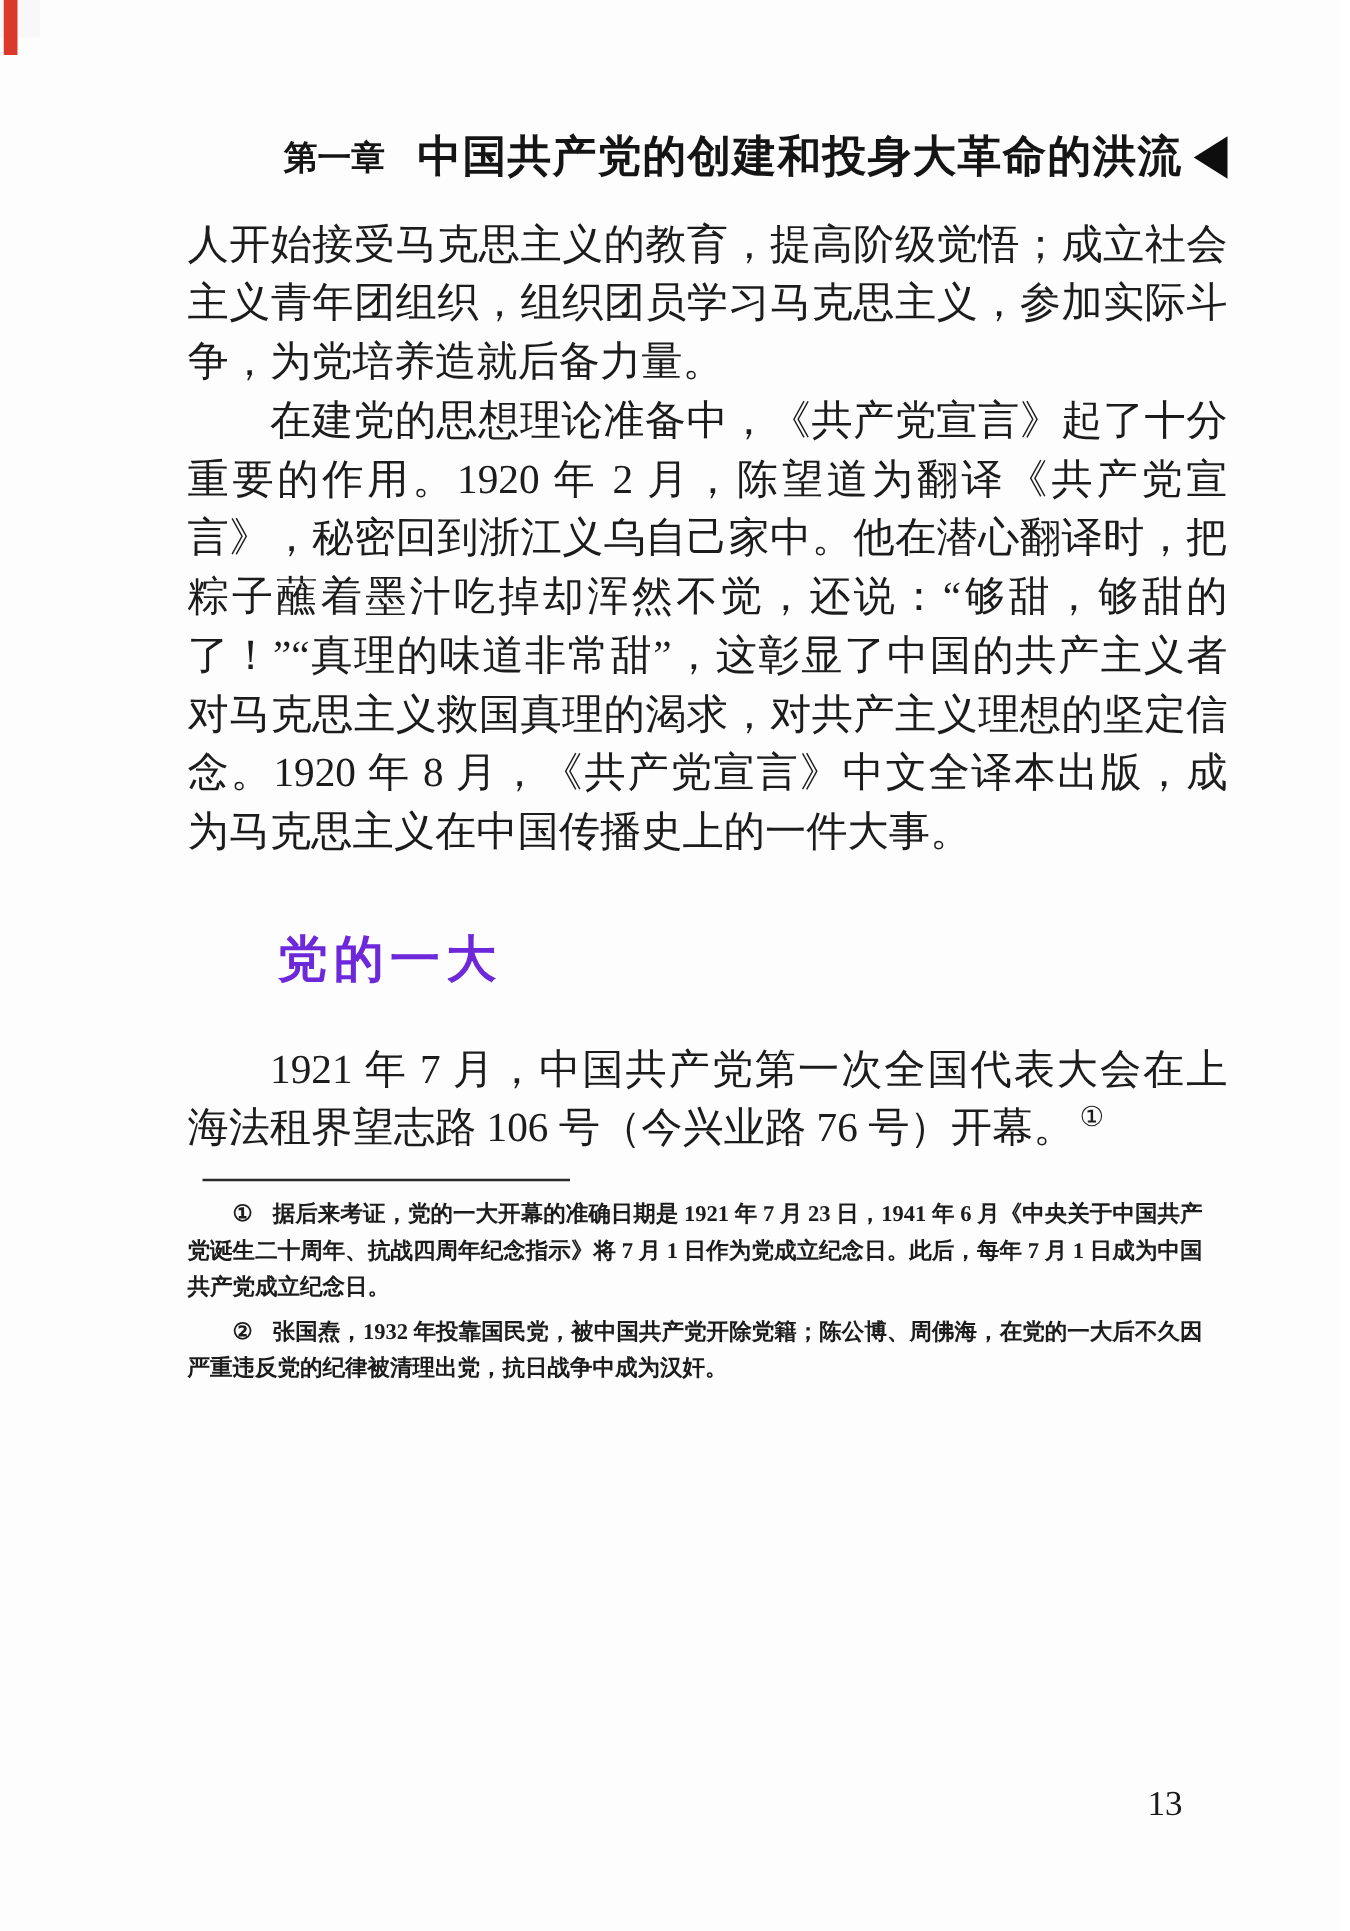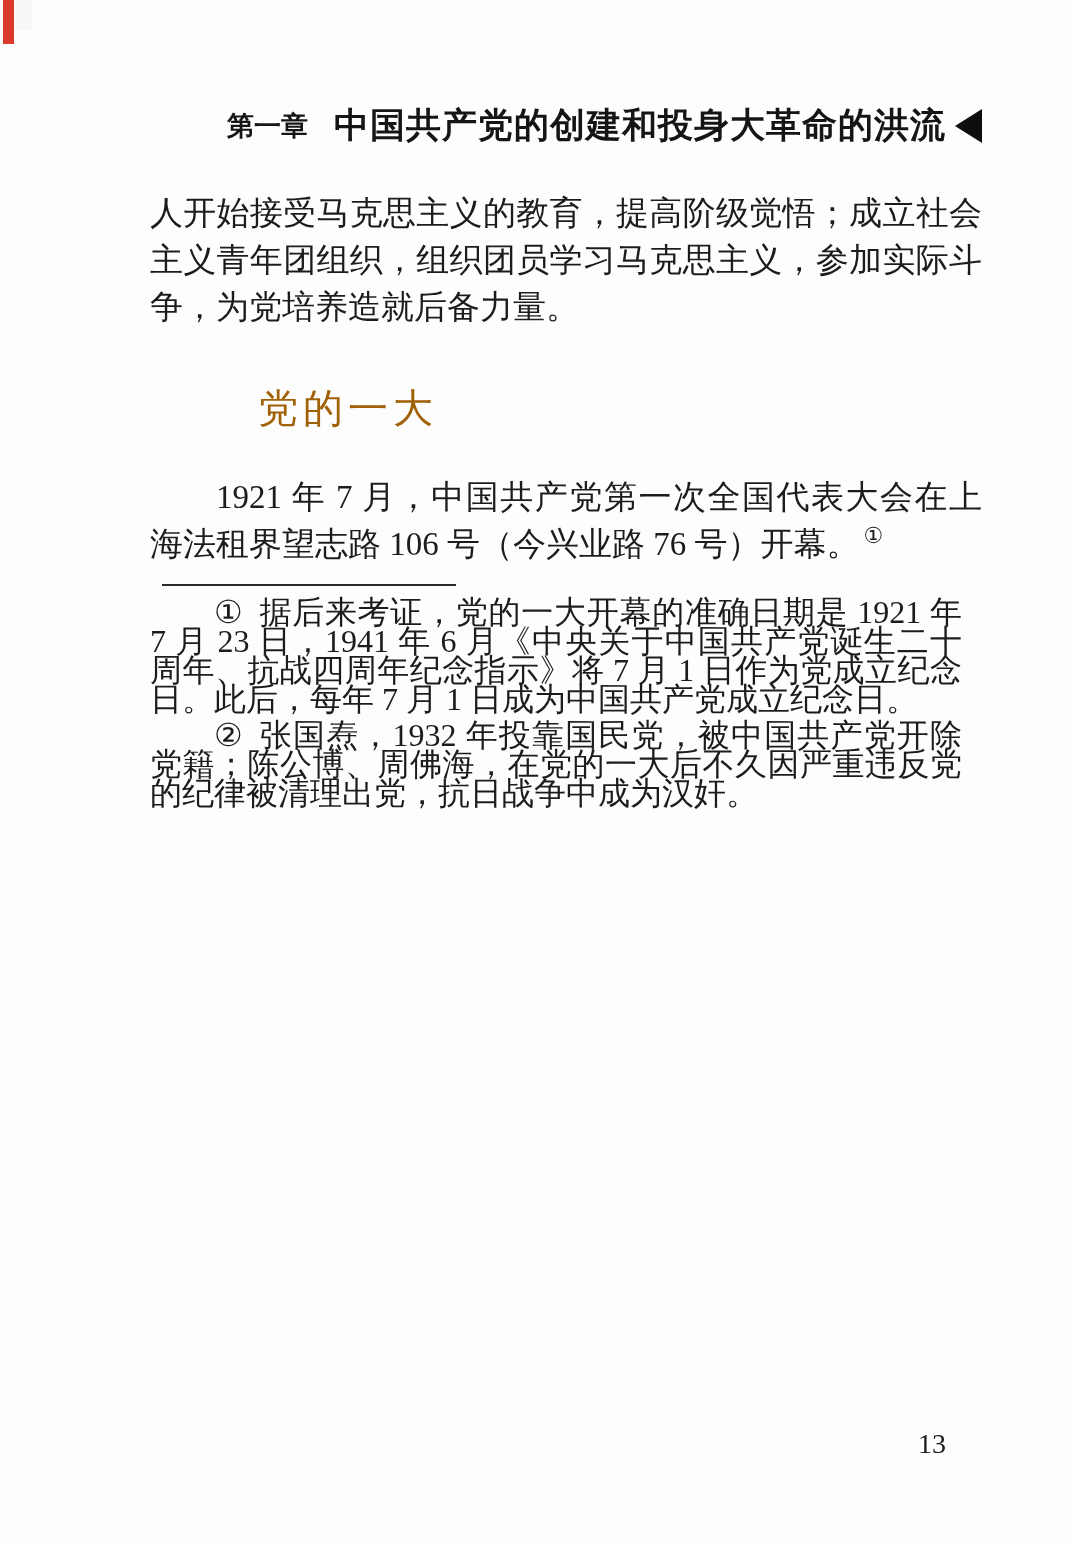--- a/index.html
+++ b/index.html
@@ -31,57 +31,58 @@
   }
   .ch-label  { font-size: 27px; font-weight: 700; margin-right: 26px; }
   .ch-title  { font-size: 35px; font-weight: 600; letter-spacing: 1px; }
   .tri {
     width: 0; height: 0; margin-left: 9px;
     border-top: 17px solid transparent;
     border-bottom: 17px solid transparent;
     border-right: 27px solid #0e0e0e;
   }
   
-  .content { position: absolute; left: 150px; top: 190px; width: 832px; }
+  .content { position: absolute; left: 150px; top: 173px; width: 832px; }
   .para {
     margin: 0;
     font-size: 33px;
     line-height: 47px;
     text-align: justify;
     text-indent: 2em;
   }
   .para.first { text-indent: 0; }
   .para.p4 { margin-top: 8px; }
   .section-heading {
-    margin: 53px 0 40px 108px;
+    margin: 53px 0 40px 72px;
     font-size: 40px;
     line-height: 50px;
-    font-weight: 400;
+    font-weight: 700;
     letter-spacing: 5px;
-    color: #a16207;
+    color: #6d28d9;
   }
   sup.fn-ref {
     font-size: 22px;
     line-height: 0;
     vertical-align: super;
     margin-left: 4px;
   }
   
   .fn-rule {
     margin: 16px 0 0 12px;
     width: 294px; height: 2px;
     background: #2a2a2a;
   }
   .footnotes { margin-top: 12px; width: 812px; }
   .footnote {
     margin: 0;
-    font-size: 32px;
+    font-size: 18px;
     line-height: 29px;
     text-align: justify;
     text-indent: 2em;
+    font-weight: bold;
   }
   .footnote + .footnote { margin-top: 7px; }
   .fn-marker { margin-right: 16px; }
   
   .page-number {
     position: absolute; left: 918px; top: 1428px;
     font-size: 28px; color: #1a1a1a;
   }
 </style>
 </head>
@@ -95,20 +96,21 @@
   <div class="header">
     <span class="ch-label">第一章</span>
     <span class="ch-title">中国共产党的创建和投身大革命的洪流</span>
     <span class="tri"></span>
   </div>
 
   <div class="content">
 
     <p class="para first">人开始接受马克思主义的教育，提高阶级觉悟；成立社会主义青年团组织，组织团员学习马克思主义，参加实际斗争，为党培养造就后备力量。</p>
 
+    <p class="para">在建党的思想理论准备中，《共产党宣言》起了十分重要的作用。1920 年 2 月，陈望道为翻译《共产党宣言》，秘密回到浙江义乌自己家中。他在潜心翻译时，把粽子蘸着墨汁吃掉却浑然不觉，还说：“够甜，够甜的了！”“真理的味道非常甜”，这彰显了中国的共产主义者对马克思主义救国真理的渴求，对共产主义理想的坚定信念。1920 年 8 月，《共产党宣言》中文全译本出版，成为马克思主义在中国传播史上的一件大事。</p>
 
     <h2 class="section-heading">党的一大</h2>
 
     <p class="para"><span>1921 年 7 月，中国共产党第一次全国代表大会在上海法租界望志路 106 号（今兴业路 76 号）开幕。</span><sup class="fn-ref">①</sup></p>
 
 
     <div class="fn-rule"></div>
 
     <div class="footnotes">
       <p class="footnote"><span class="fn-marker">①</span><span>据后来考证，党的一大开幕的准确日期是 1921 年 7 月 23 日，1941 年 6 月《中央关于中国共产党诞生二十周年、抗战四周年纪念指示》将 7 月 1 日作为党成立纪念日。此后，每年 7 月 1 日成为中国共产党成立纪念日。</span></p>

